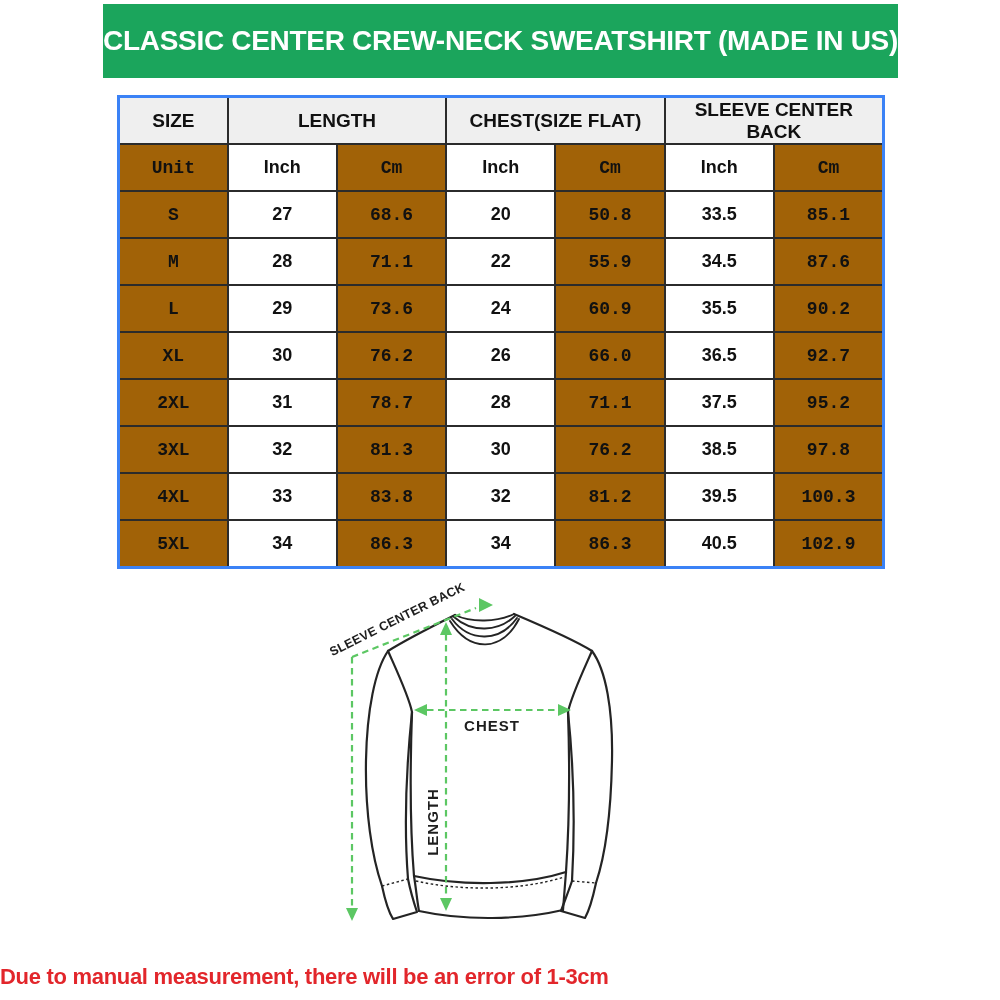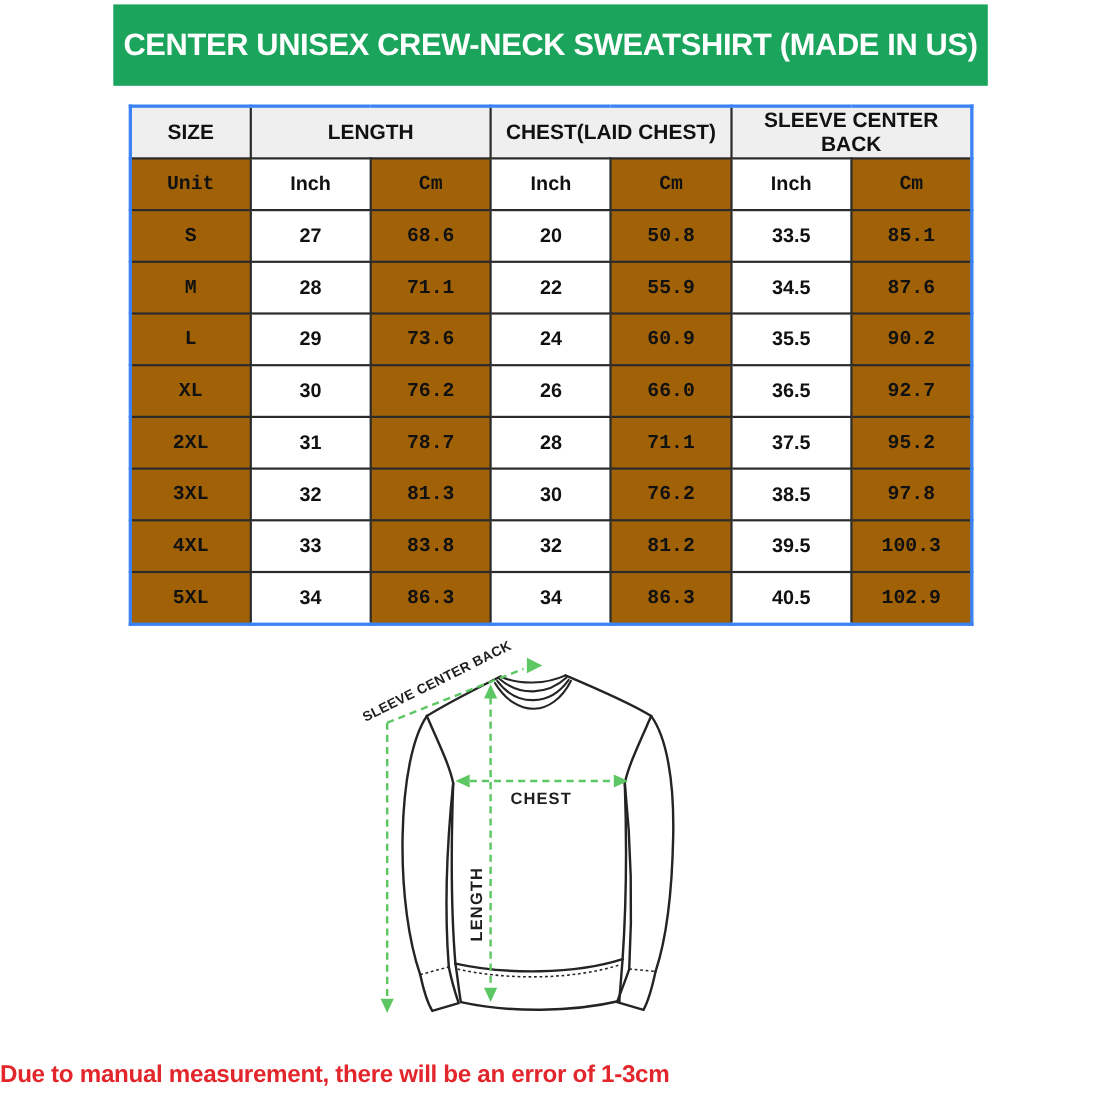--- a/index.html
+++ b/index.html
@@ -30,38 +30,38 @@
   .note{
     position:absolute;left:0;top:964px;width:1000px;text-align:left;
     color:#E2262B;font-size:22px;font-weight:700;letter-spacing:-0.3px;
   }
   svg text{font-family:"Liberation Sans",sans-serif;font-weight:700;fill:#1e1e1e;}
 </style>
 </head>
 <body>
 
 <div class="banner">
-  <h1>CENTER UNISEX CREW-NECK SWEATSHIRT (MADE IN US)</h1>
+  <h1>CLASSIC CENTER CREW-NECK SWEATSHIRT (MADE IN US)</h1>
 </div>
 
 <table class="size-table">
   <colgroup>
     <col style="width:14.28%">
       <col style="width:14.28%">
       <col style="width:14.28%">
     <col style="width:14.28%">
       <col style="width:14.28%">
       <col style="width:14.28%">
     <col style="width:14.32%">
   </colgroup>
   <tbody>
       <tr>
     <th class="group">SIZE</th>
     <th class="group" colspan="2">LENGTH</th>
-    <th class="group" colspan="2">CHEST(LAID CHEST)</th>
+    <th class="group" colspan="2">CHEST(SIZE FLAT)</th>
     <th class="group" colspan="2">SLEEVE CENTER BACK</th>
   </tr>
   <tr>
     <td class="cell-gray">Unit</td>
     <td class="cell-white">Inch</td>
     <td class="cell-gray">Cm</td>
     <td class="cell-white">Inch</td>
     <td class="cell-gray">Cm</td>
     <td class="cell-white">Inch</td>
     <td class="cell-gray">Cm</td>

